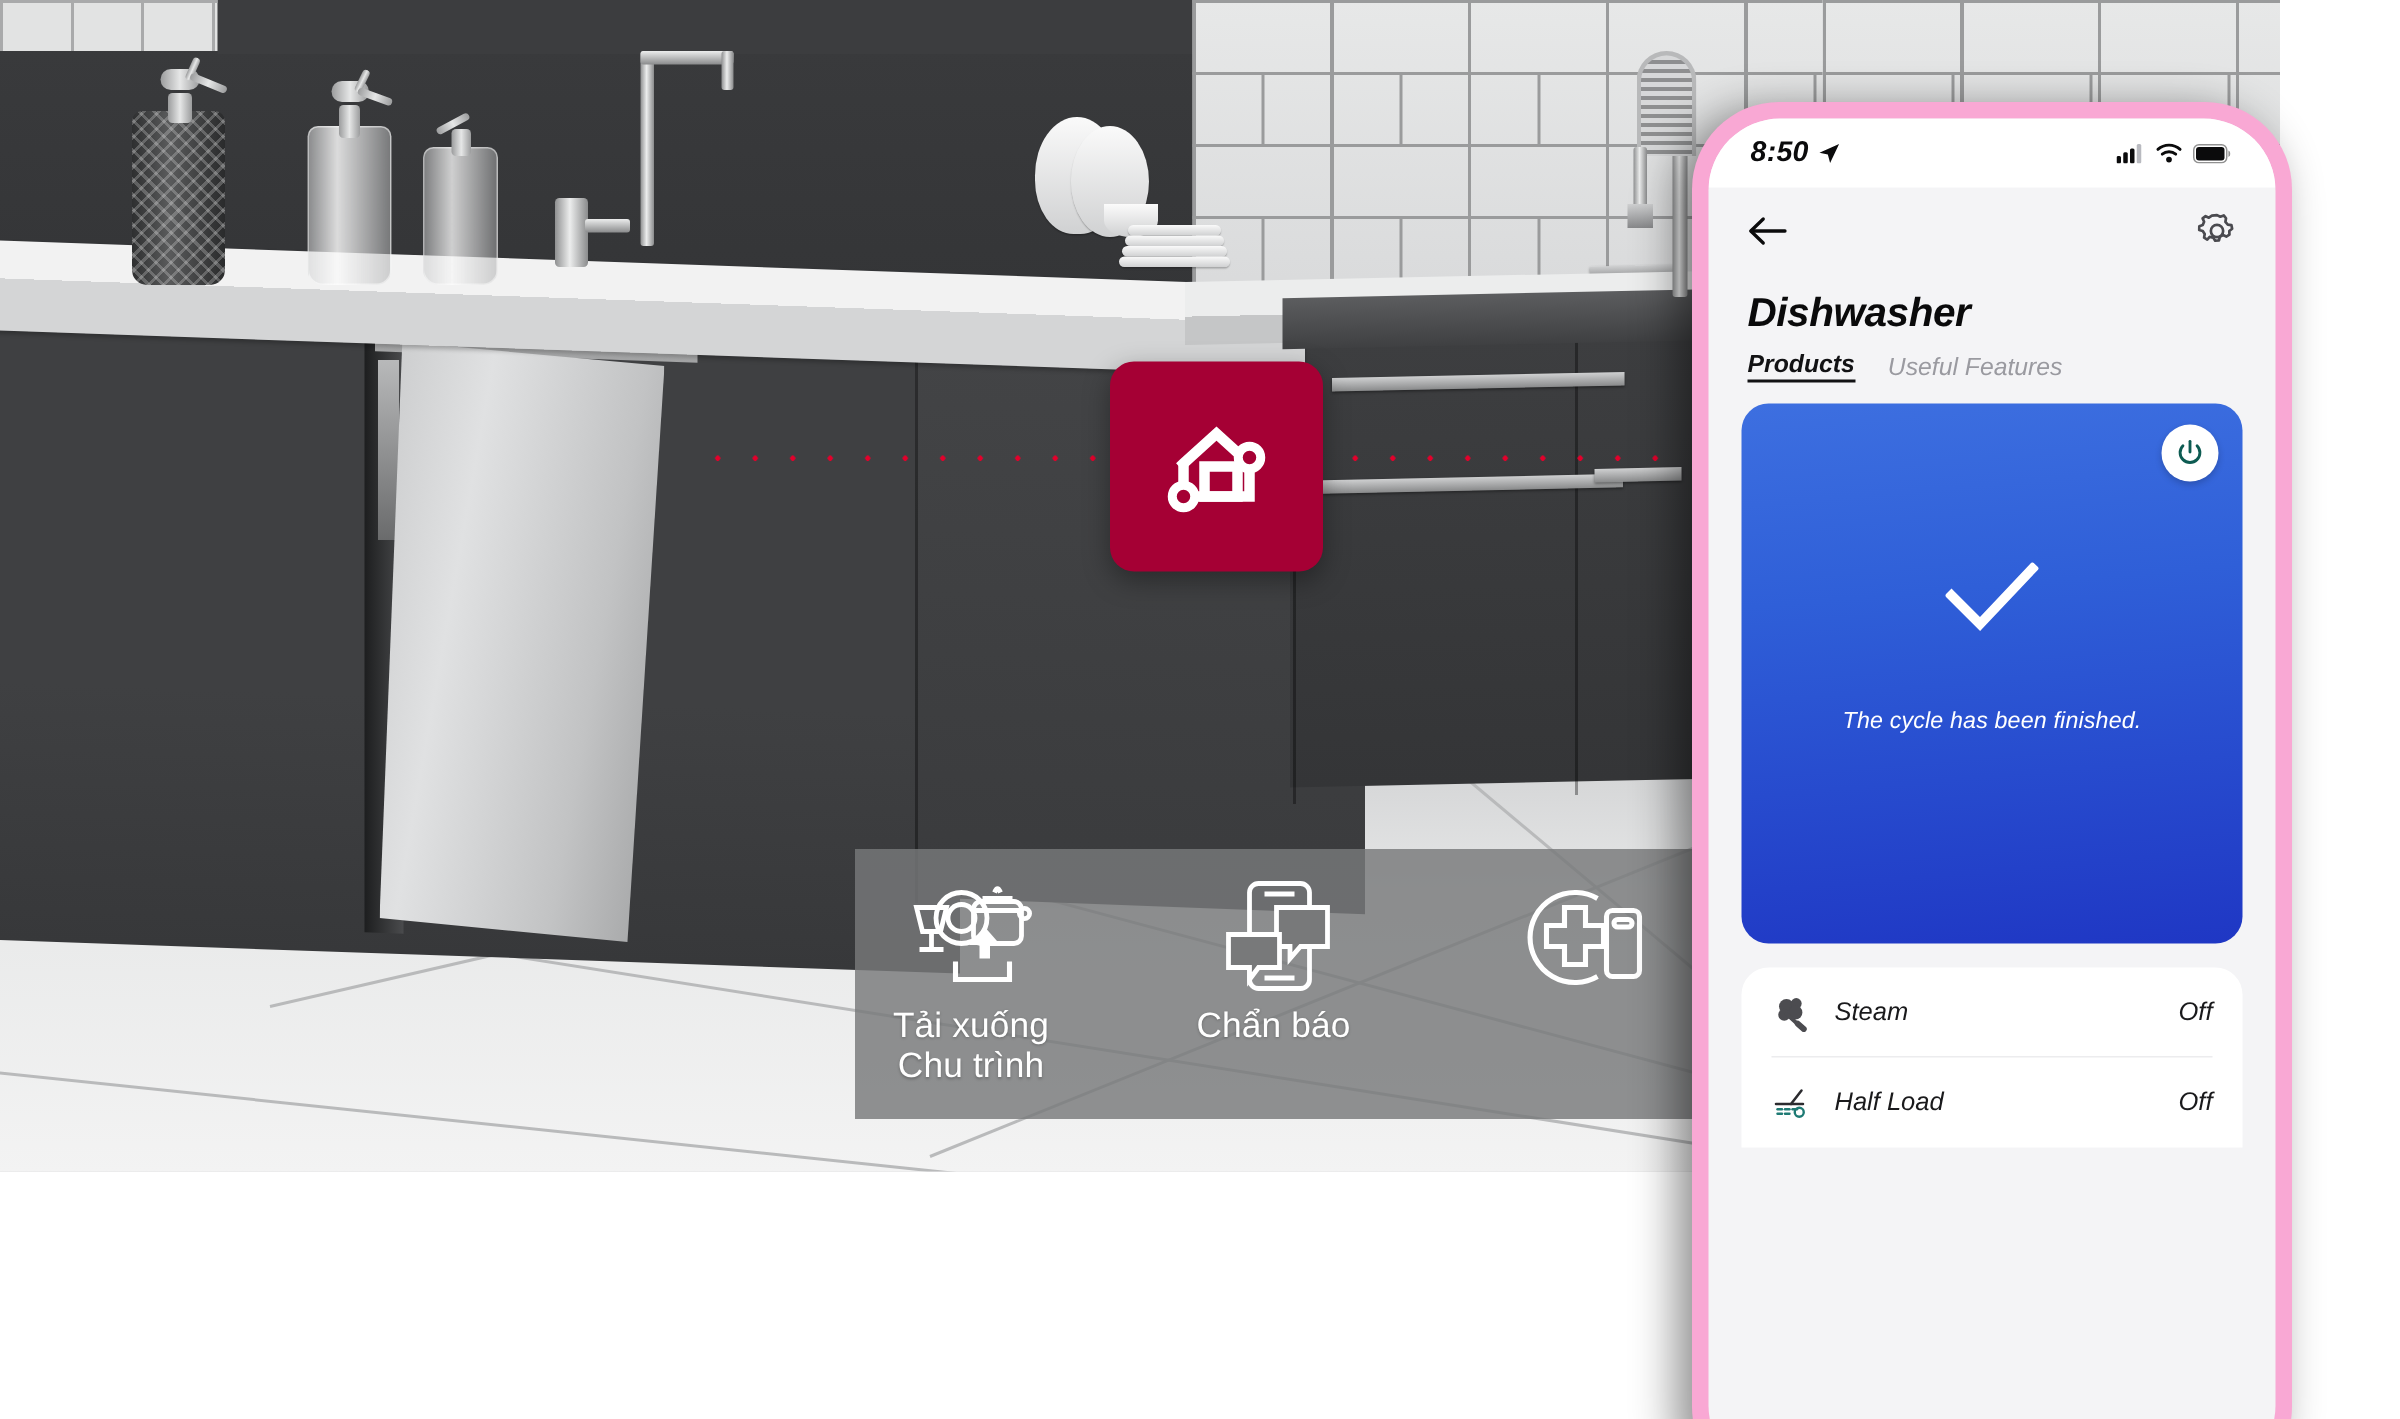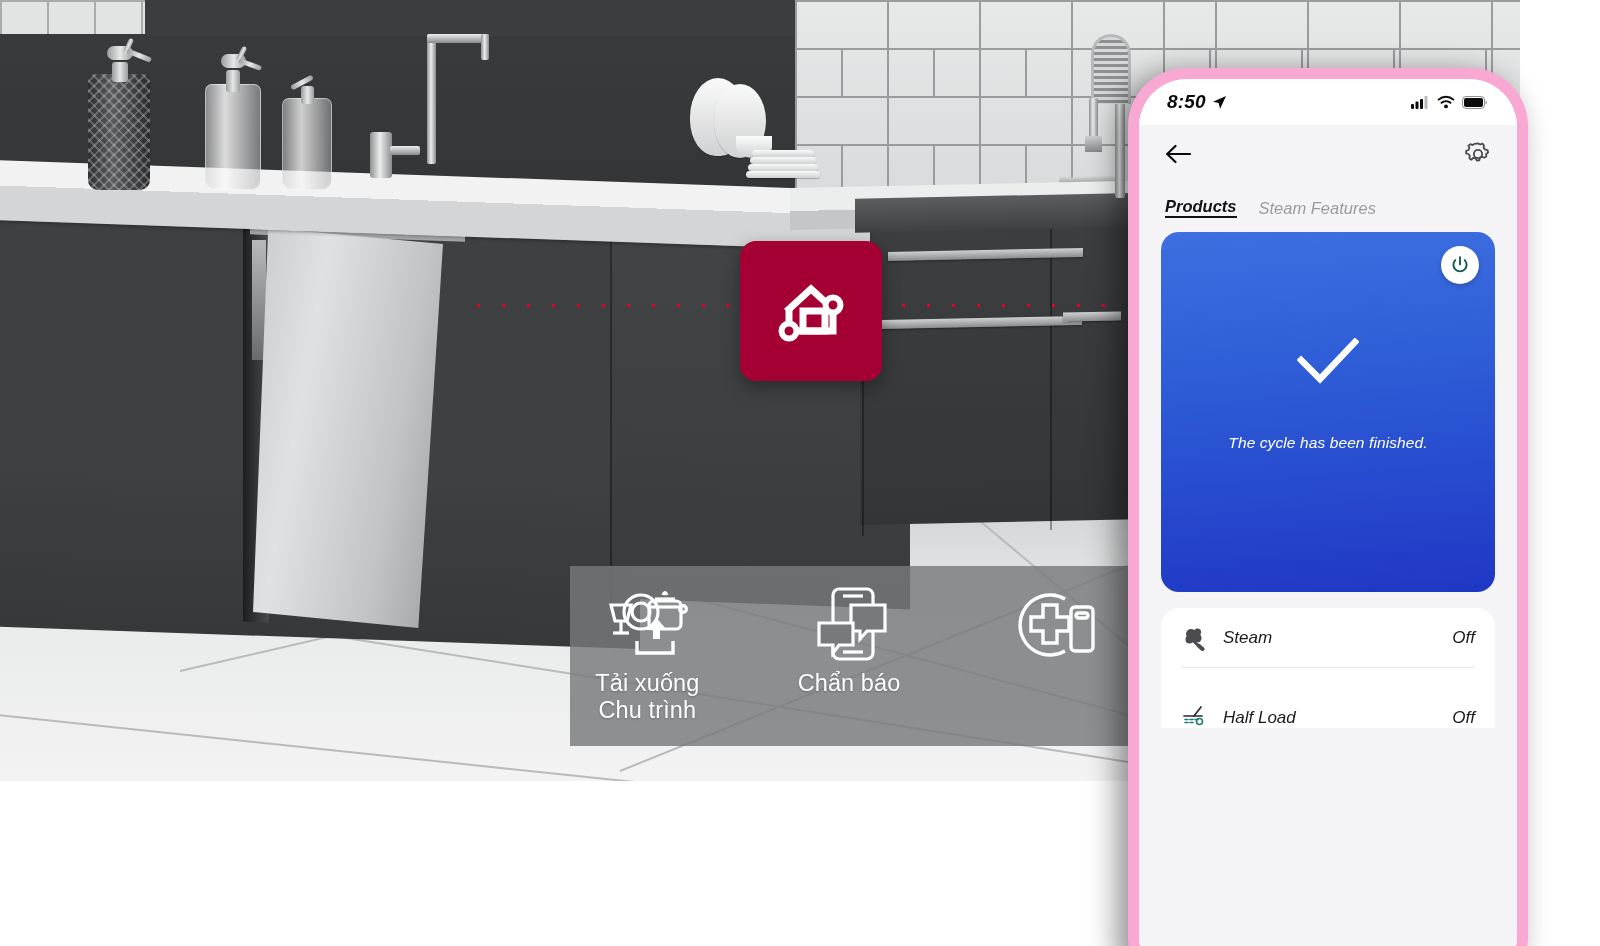--- a/index.html
+++ b/index.html
@@ -220,21 +220,21 @@
     box-shadow:0 2px 5px rgba(0,0,0,.2);
   }
   .check{ margin-top:106px; }
   .card-msg{ margin-top:44px; color:#fff; font-size:15.5px; letter-spacing:.1px; }
 
   .list{
     margin:16px 22px 0 22px; background:#fff; border-radius:18px 18px 0 0;
     padding:0 20px; overflow:hidden;
   }
   .row{ height:60px; display:flex; align-items:center; border-bottom:1px solid #ececee; }
-  .row:last-child{ border-bottom:none;align-items:flex-end; }
+  .row:last-child{ border-bottom:none; }
   .row-ico{ width:42px; display:flex; align-items:center; }
   .row-lbl{ flex:1; font-size:17px; color:#1a1a1c; }
   .row-val{ font-size:17px; color:#1a1a1c; }
 </style>
 </head>
 <body>
 
 <div class="root">
 
   <div class="scene">
@@ -461,24 +461,25 @@
         <div>
           <svg width="26" height="26" viewBox="0 0 26 26">
             <g fill="none" stroke="#4a4a4f" stroke-width="1.8" stroke-linejoin="round">
               <path d="M13 2.4 l2.2 1.1 2.3 -.9 1.5 1.9 -.4 2.4 1.6 1.8 2.4 .4 .5 2.4 -1.9 1.5 .1 2.4 -2.1 1.3 -2.2 -1 -2.1 1.2 -.6 2.4 -2.5 .2 -1.3 -2.1 -2.4 -.5 -1.6 1.8 -2.1 -1.3 .4 -2.4 -1.3 -2 -2.4 -.7 .1 -2.5 2.3 -.8 .9 -2.2 -1 -2.2 2 -1.5 2.2 1 2 -1.3z"></path>
               <circle cx="13" cy="13" r="4.1"></circle>
             </g>
           </svg>
         </div>
       </div>
 
+      <div class="ttl">Dishwasher</div>
 
       <div class="tabs">
         <div class="tab active">Products</div>
-        <div class="tab">Steam Features</div>
+        <div class="tab">Useful Features</div>
       </div>
 
       <div class="card">
         <div class="pwr">
           <svg width="20" height="20" viewBox="0 0 20 20">
             <g fill="none" stroke="#0d5b52" stroke-width="1.9" stroke-linecap="round">
               <path d="M5.3 5.1 A6.6 6.6 0 1 0 14.7 5.1"></path>
               <path d="M10 2.2 V9.4"></path>
             </g>
           </svg>

